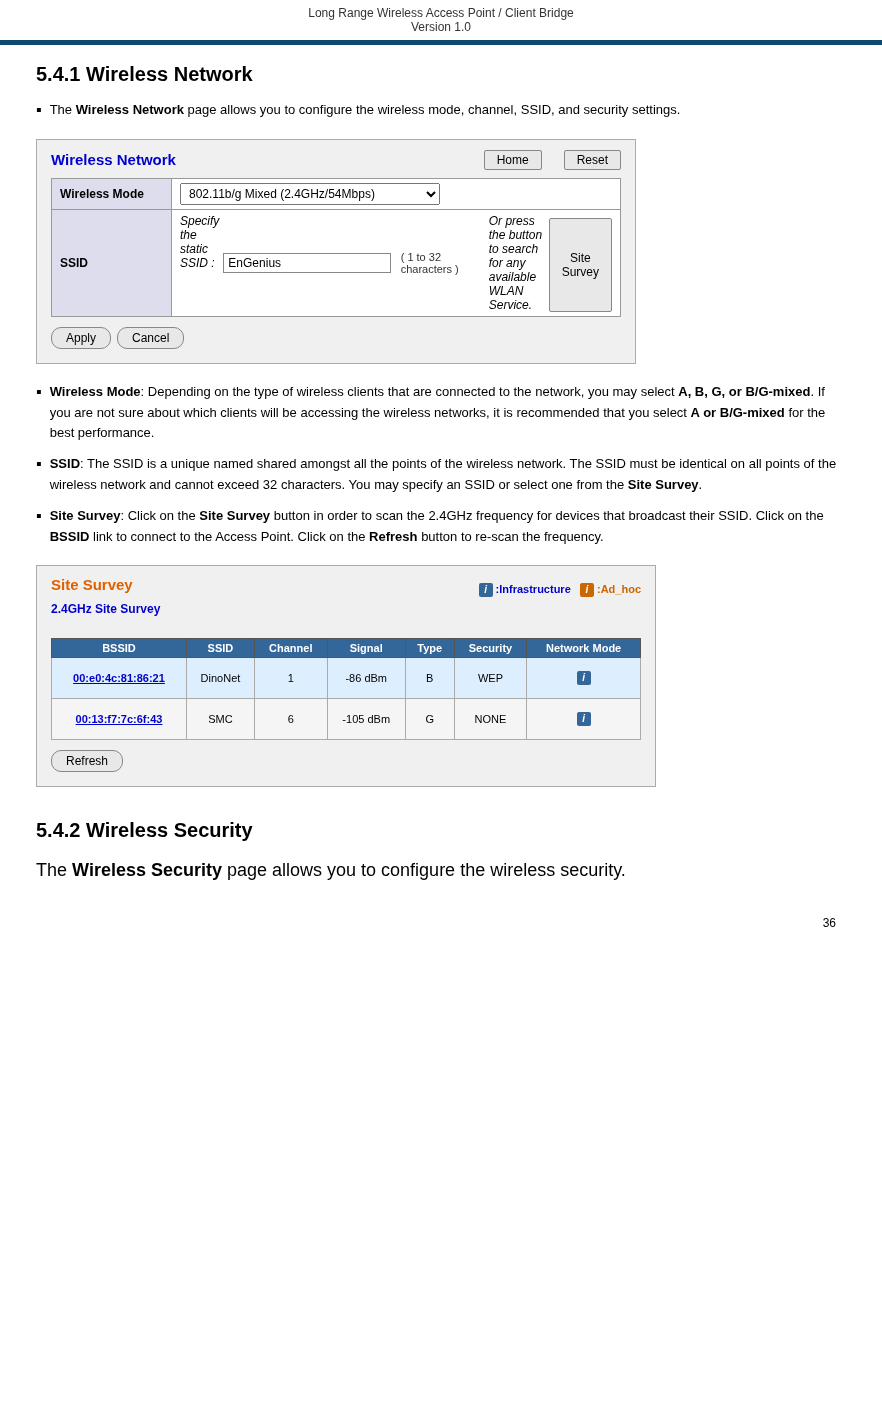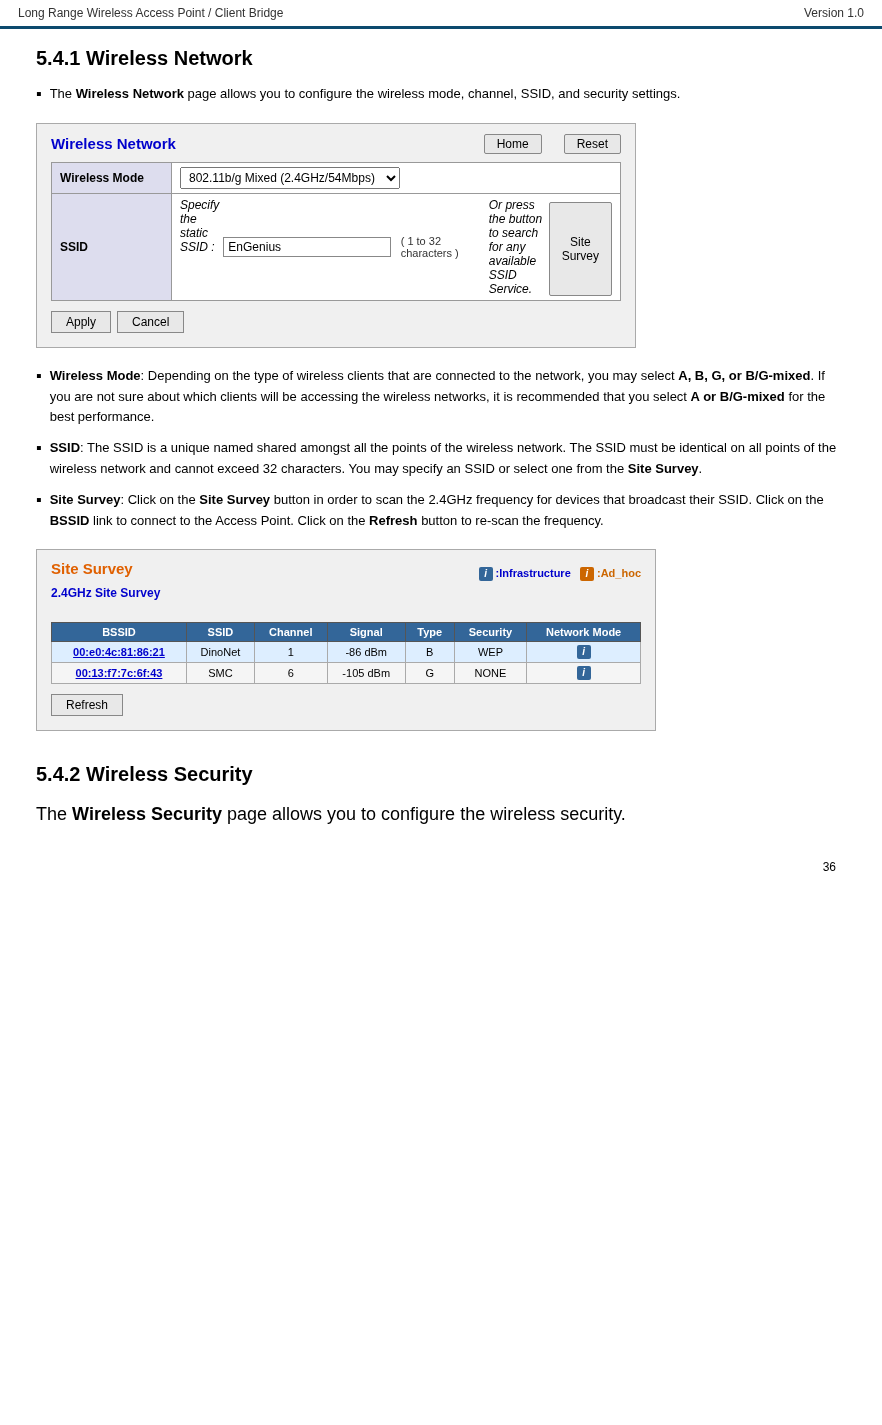--- a/index.html
+++ b/index.html
@@ -10,23 +10,24 @@
       color: #000;
       width: 882px;
       min-height: 1425px;
       padding: 0;
     }
     .page-header {
       display: flex;
       justify-content: space-between;
       align-items: center;
       padding: 6px 18px;
-      border-bottom: 3px solid #0c4a6e;
+      border-bottom: 5px solid #0c4a6e;
       font-size: 12px;
       color: #333;
+      flex-direction: column;
     }
     .page-content {
       padding: 18px 36px 36px 36px;
     }
     h2.section-title {
       font-size: 20px;
       font-weight: bold;
       margin-bottom: 14px;
       color: #000;
     }
@@ -103,21 +104,21 @@
       font-weight: bold;
       width: 120px;
       white-space: nowrap;
     }
     .ui-table .value-cell {
       background: #fff;
     }
     select.ui-select {
       font-size: 12px;
       padding: 2px 4px;
-      width: 220px;
+      width: 260px;
     }
     .ssid-row {
       display: flex;
       flex-direction: row;
       gap: 4px;
     }
     .ssid-row .ssid-label {
       font-size: 12px;
       font-style: italic;
     }
@@ -149,21 +150,21 @@
       margin-top: 10px;
       display: flex;
       gap: 6px;
     }
     .ui-btn {
       padding: 3px 14px;
       font-size: 12px;
       border: 1px solid #888;
       background: #e8e8e8;
       cursor: pointer;
-      border-radius: 0;
+      border-radius: 10px;
     }
 
     
     .site-survey-panel {
       border: 1px solid #aaa;
       background: #f0f0f0;
       margin: 18px 0 18px 0;
       padding: 10px 14px 14px 14px;
       width: 620px;
     }
@@ -201,21 +202,21 @@
     .survey-table th {
       background: #336699;
       color: #fff;
       font-size: 11px;
       padding: 3px 6px;
       text-align: center;
       border: 1px solid #555;
     }
     .survey-table td {
       font-size: 11px;
-      padding: 3px 6px;
+      padding: 13px 6px;
       text-align: center;
       border: 1px solid #aaa;
     }
     .survey-table tr:nth-child(odd) td {
       background: #ddeeff;
     }
     .survey-table tr:nth-child(even) td {
       background: #f5f5f5;
     }
     .bssid-link {
@@ -290,21 +291,21 @@
       </tr>
       <tr>
         <td class="label-cell">SSID</td>
         <td class="value-cell">
           <div class="ssid-row">
             <span class="ssid-label">Specify the static SSID  :</span>
             <div style="display:flex;align-items:center;gap:10px;">
               <input type="text" class="ssid-input" value="EnGenius" style="">
               <span class="char-note">( 1 to 32 characters )</span>
             </div>
-            <span class="ssid-sub">Or press the button to search for any available SSID Service.</span>
+            <span class="ssid-sub">Or press the button to search for any available WLAN Service.</span>
             <button class="site-survey-btn">Site Survey</button>
           </div>
         </td>
       </tr>
     </tbody>
       </table>
     <div class="ui-panel-footer">
       <button class="ui-btn">Apply</button>
       <button class="ui-btn">Cancel</button>
     </div>

